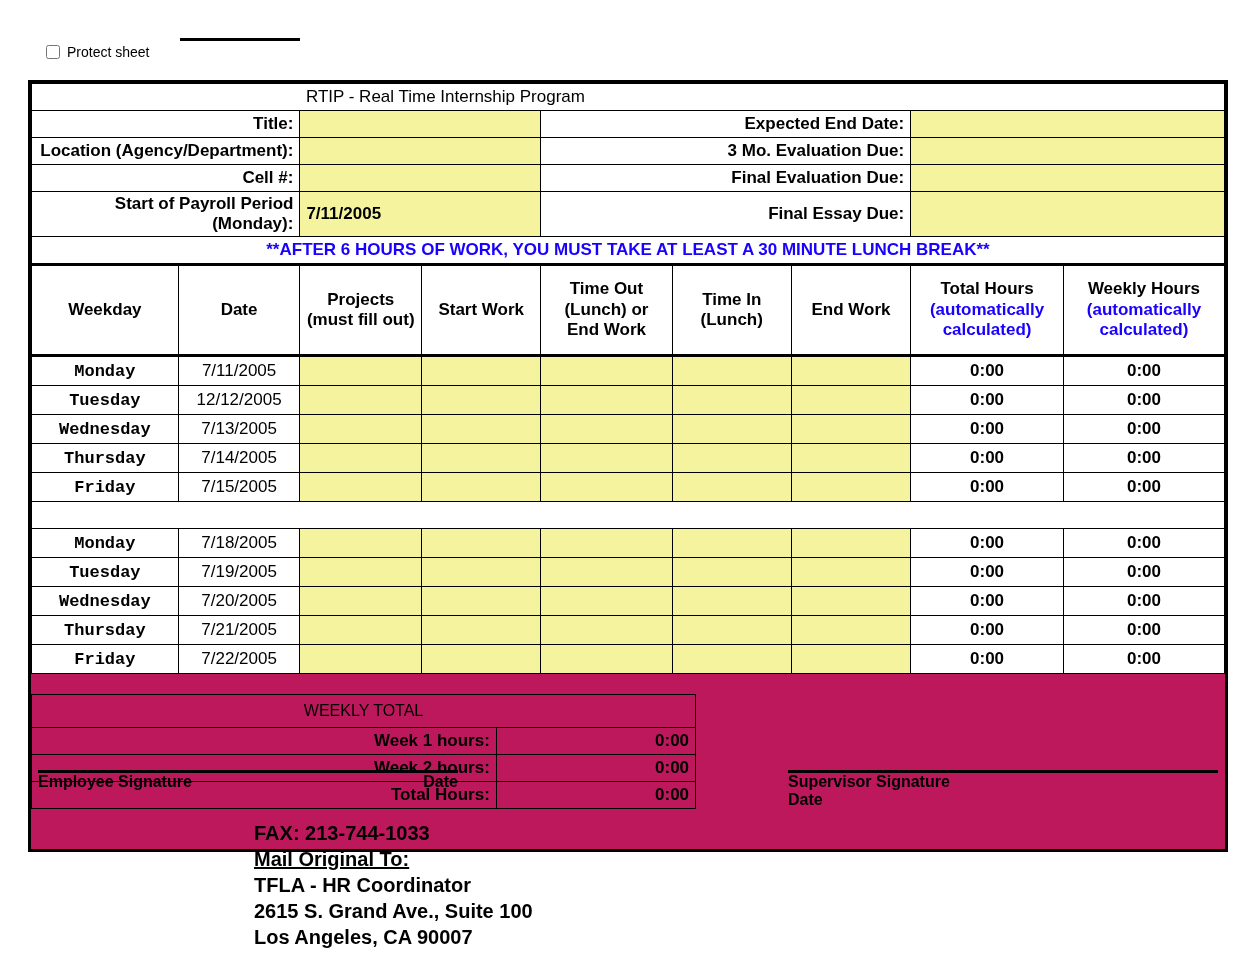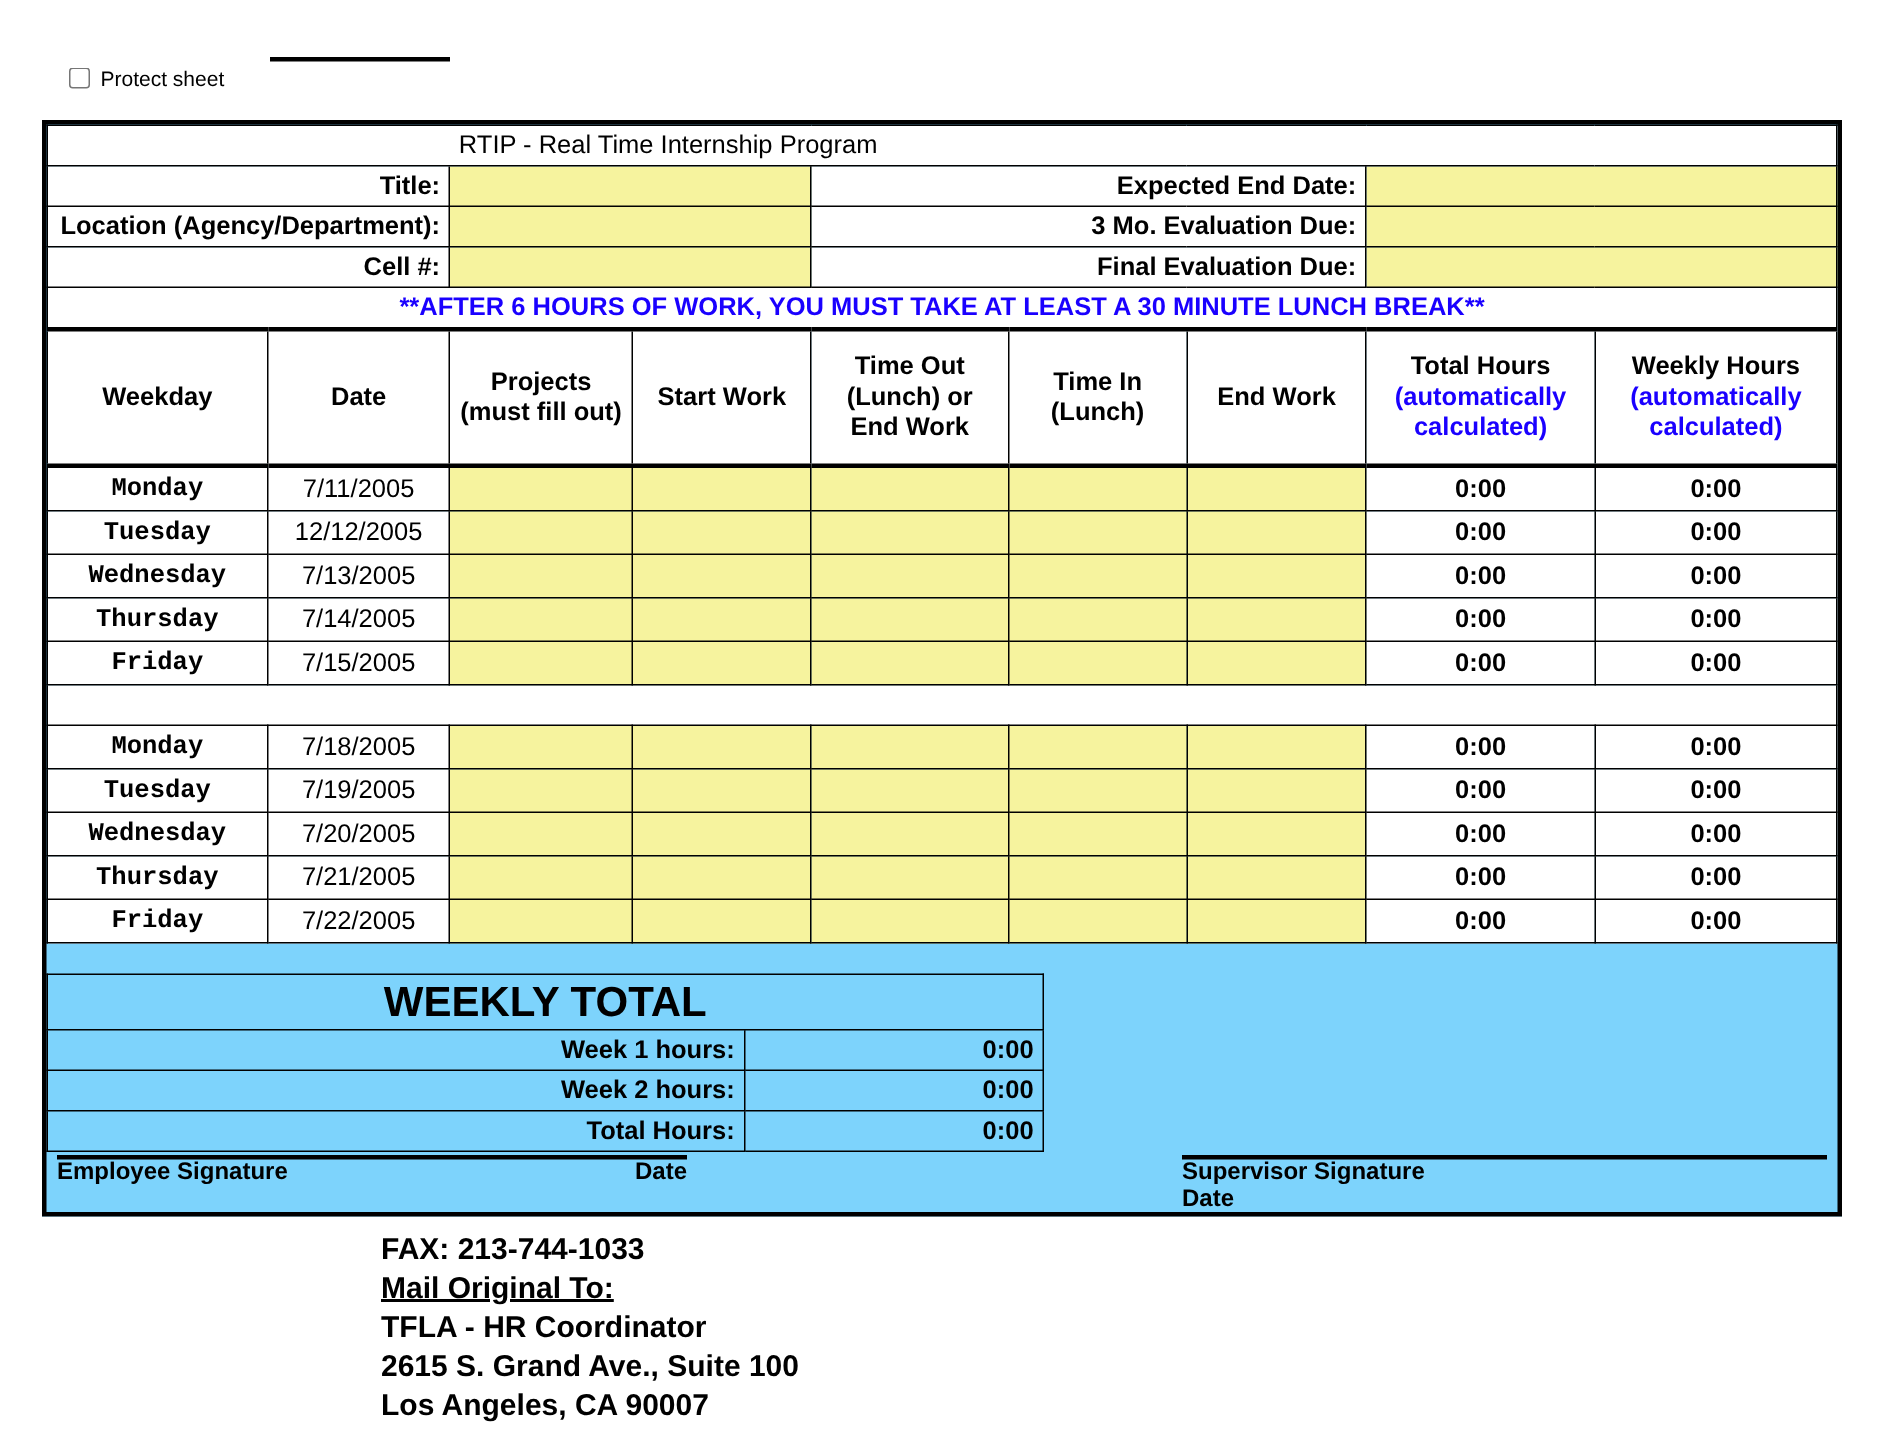--- a/index.html
+++ b/index.html
@@ -34,21 +34,21 @@
     width: 120px;
     border-top: 3px solid #000;
   }
 
   .sheet {
     position: absolute;
     top: 80px;
     left: 28px;
     right: 28px;
     border: 3px solid #000;
-    background: #7dd3fc;
+    background: #be185d;
   }
 
   table.main {
     width: 100%;
     border-collapse: collapse;
     table-layout: fixed;
   }
   table.main col.cA { width: 12.3%; }
   table.main col.cB { width: 10.2%; }
   table.main col.cC { width: 10.2%; }
@@ -118,22 +118,22 @@
     border-collapse: collapse;
     width: 55.7%;
   }
   table.totals td {
     border: 1px solid #000;
     padding: 2px 6px;
     font-size: 17px;
     height: 22px;
   }
   table.totals .tot-title {
-    font-size: 28px;
-    font-weight: bold;
+    font-size: 16px;
+    font-weight: normal;
     text-align: center;
     height: 28px;
   }
   table.totals .tot-lbl { font-weight: bold; text-align: right; }
   table.totals .tot-val { font-weight: bold; text-align: right; }
 
   .sig-block {
     position: absolute;
     top: 770px;
     left: 38px;
@@ -204,20 +204,26 @@
       <tr>
         <td class="lbl" colspan="2">Location (Agency/Department):</td>
         <td class="input-yellow" colspan="2"></td>
         <td class="lbl" colspan="3">3 Mo. Evaluation Due:</td>
         <td class="input-yellow" colspan="2"></td>
       </tr>
       <tr>
         <td class="lbl" colspan="2">Cell #:</td>
         <td class="input-yellow" colspan="2"></td>
         <td class="lbl" colspan="3">Final Evaluation Due:</td>
+        <td class="input-yellow" colspan="2"></td>
+      </tr>
+      <tr>
+        <td class="lbl" colspan="2">Start of Payroll Period (Monday):</td>
+        <td class="input-yellow" colspan="2" style="font-weight:bold">7/11/2005</td>
+        <td class="lbl" colspan="3">Final Essay Due:</td>
         <td class="input-yellow" colspan="2"></td>
       </tr>
 
       <tr class="notice">
         <td colspan="9">**AFTER 6 HOURS OF WORK, YOU MUST TAKE AT LEAST A 30 MINUTE LUNCH BREAK**</td>
       </tr>
 
       <tr class="hdr">
         <th>Weekday</th>
         <th>Date</th>

